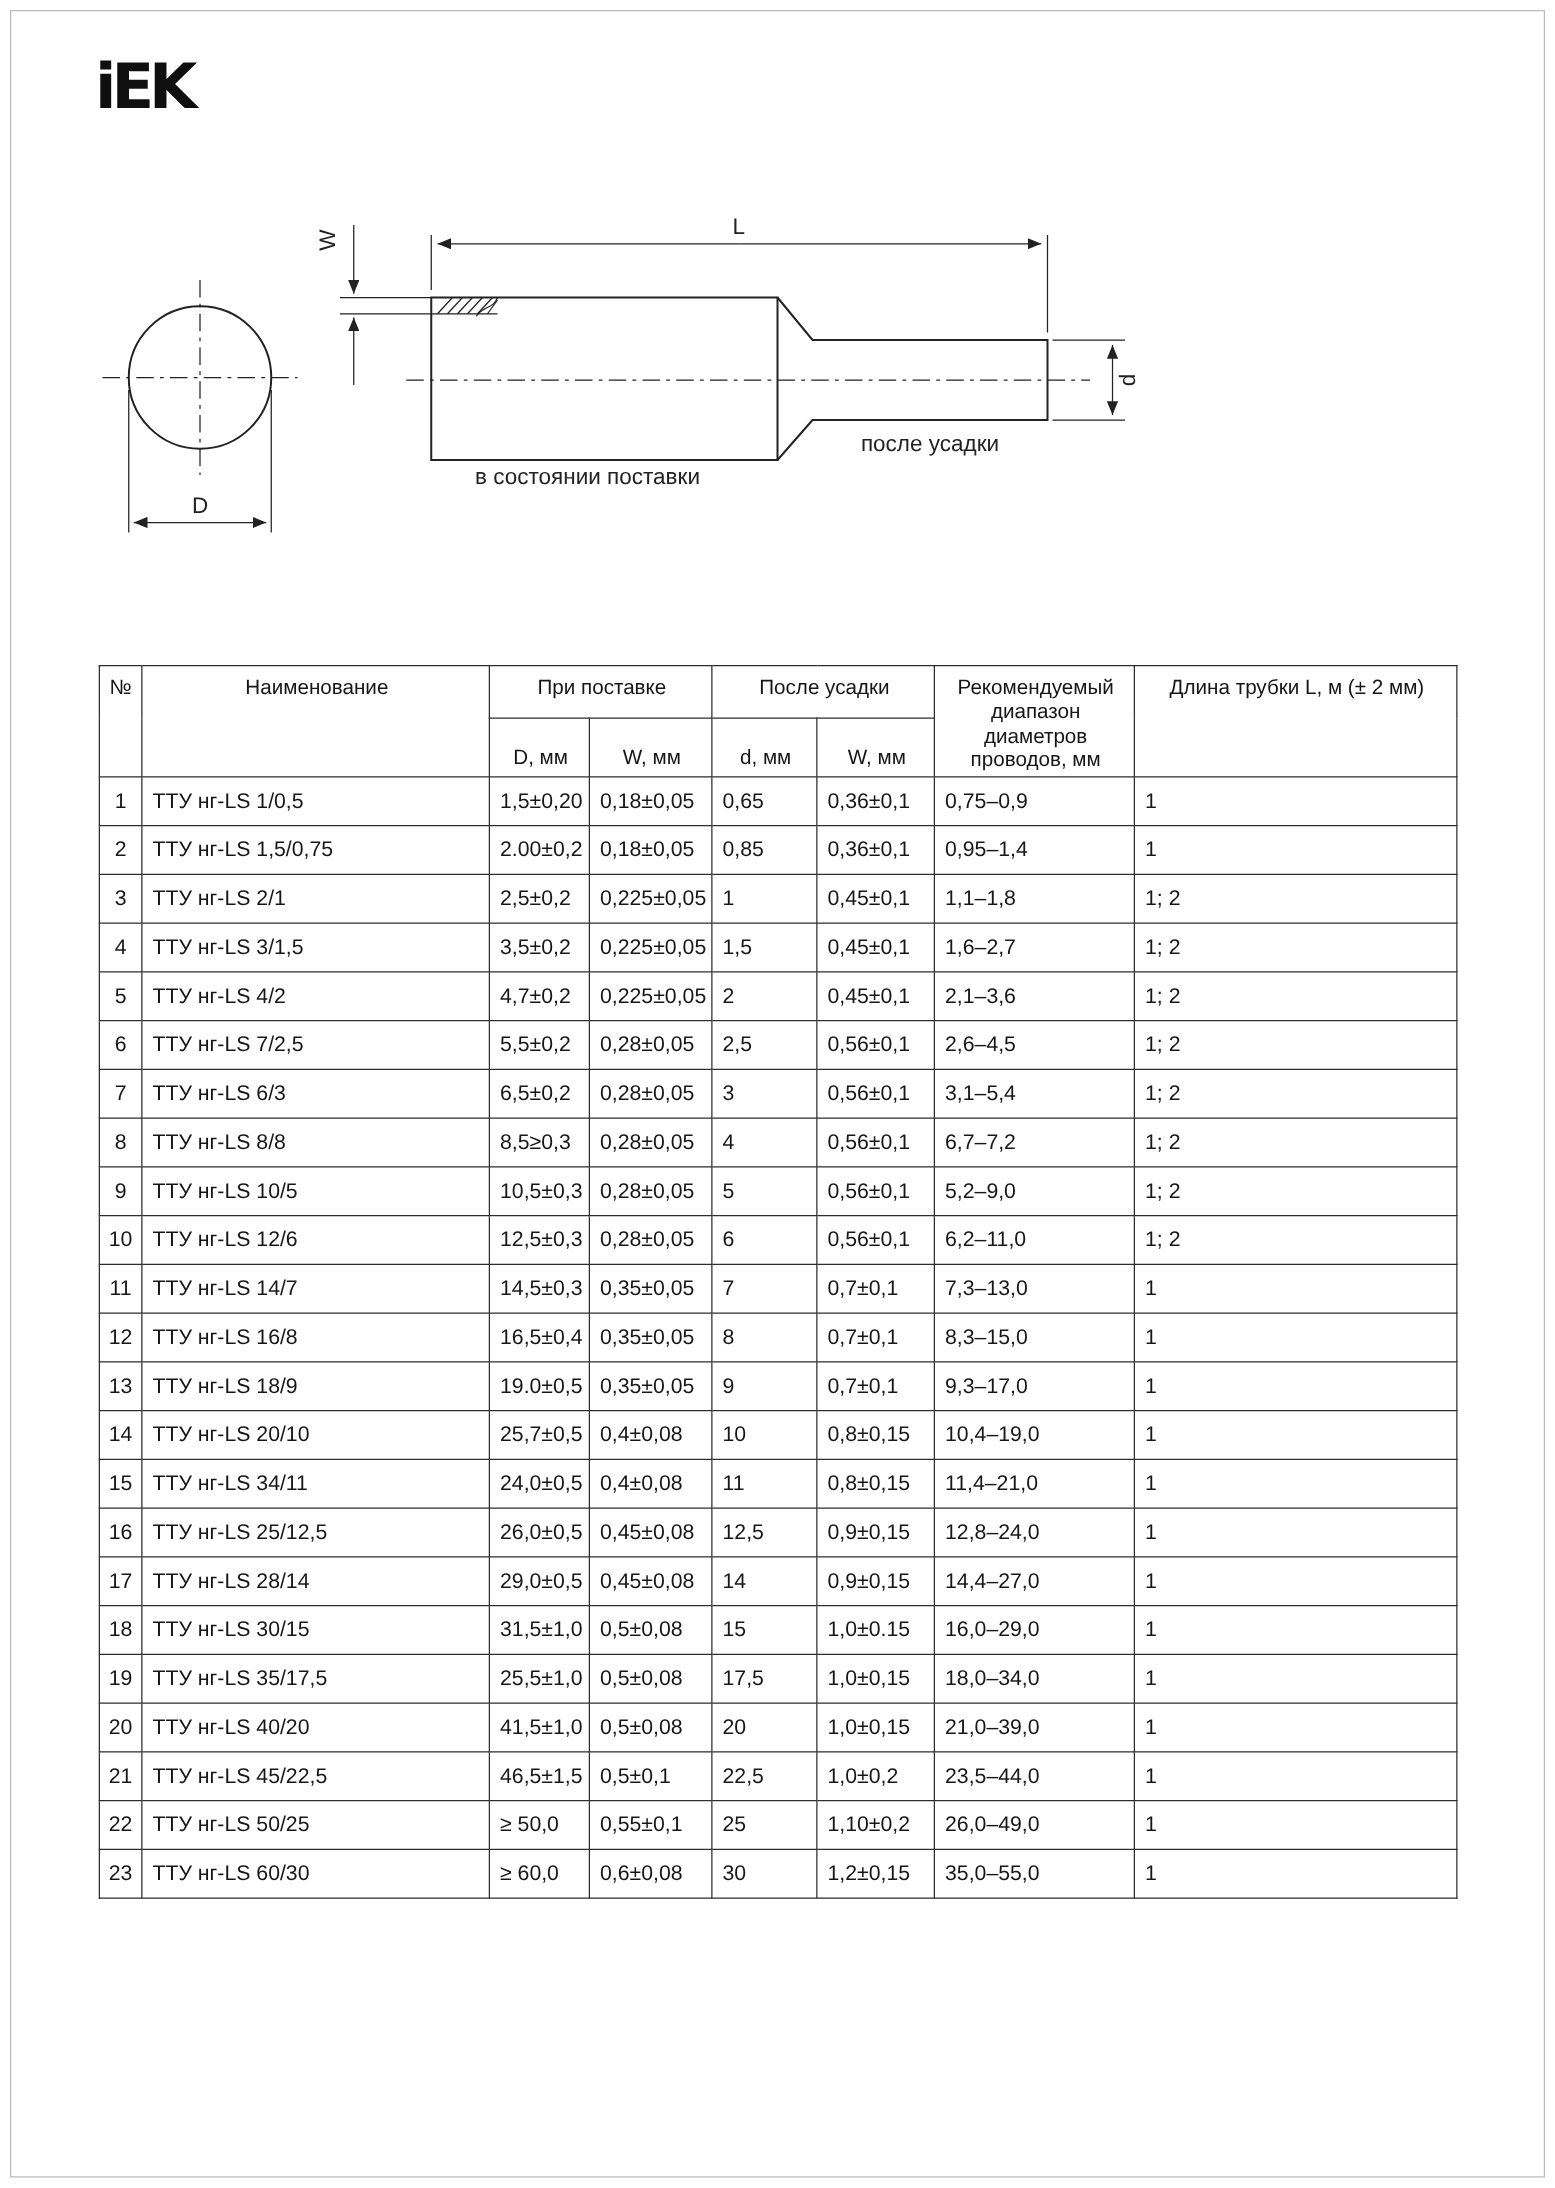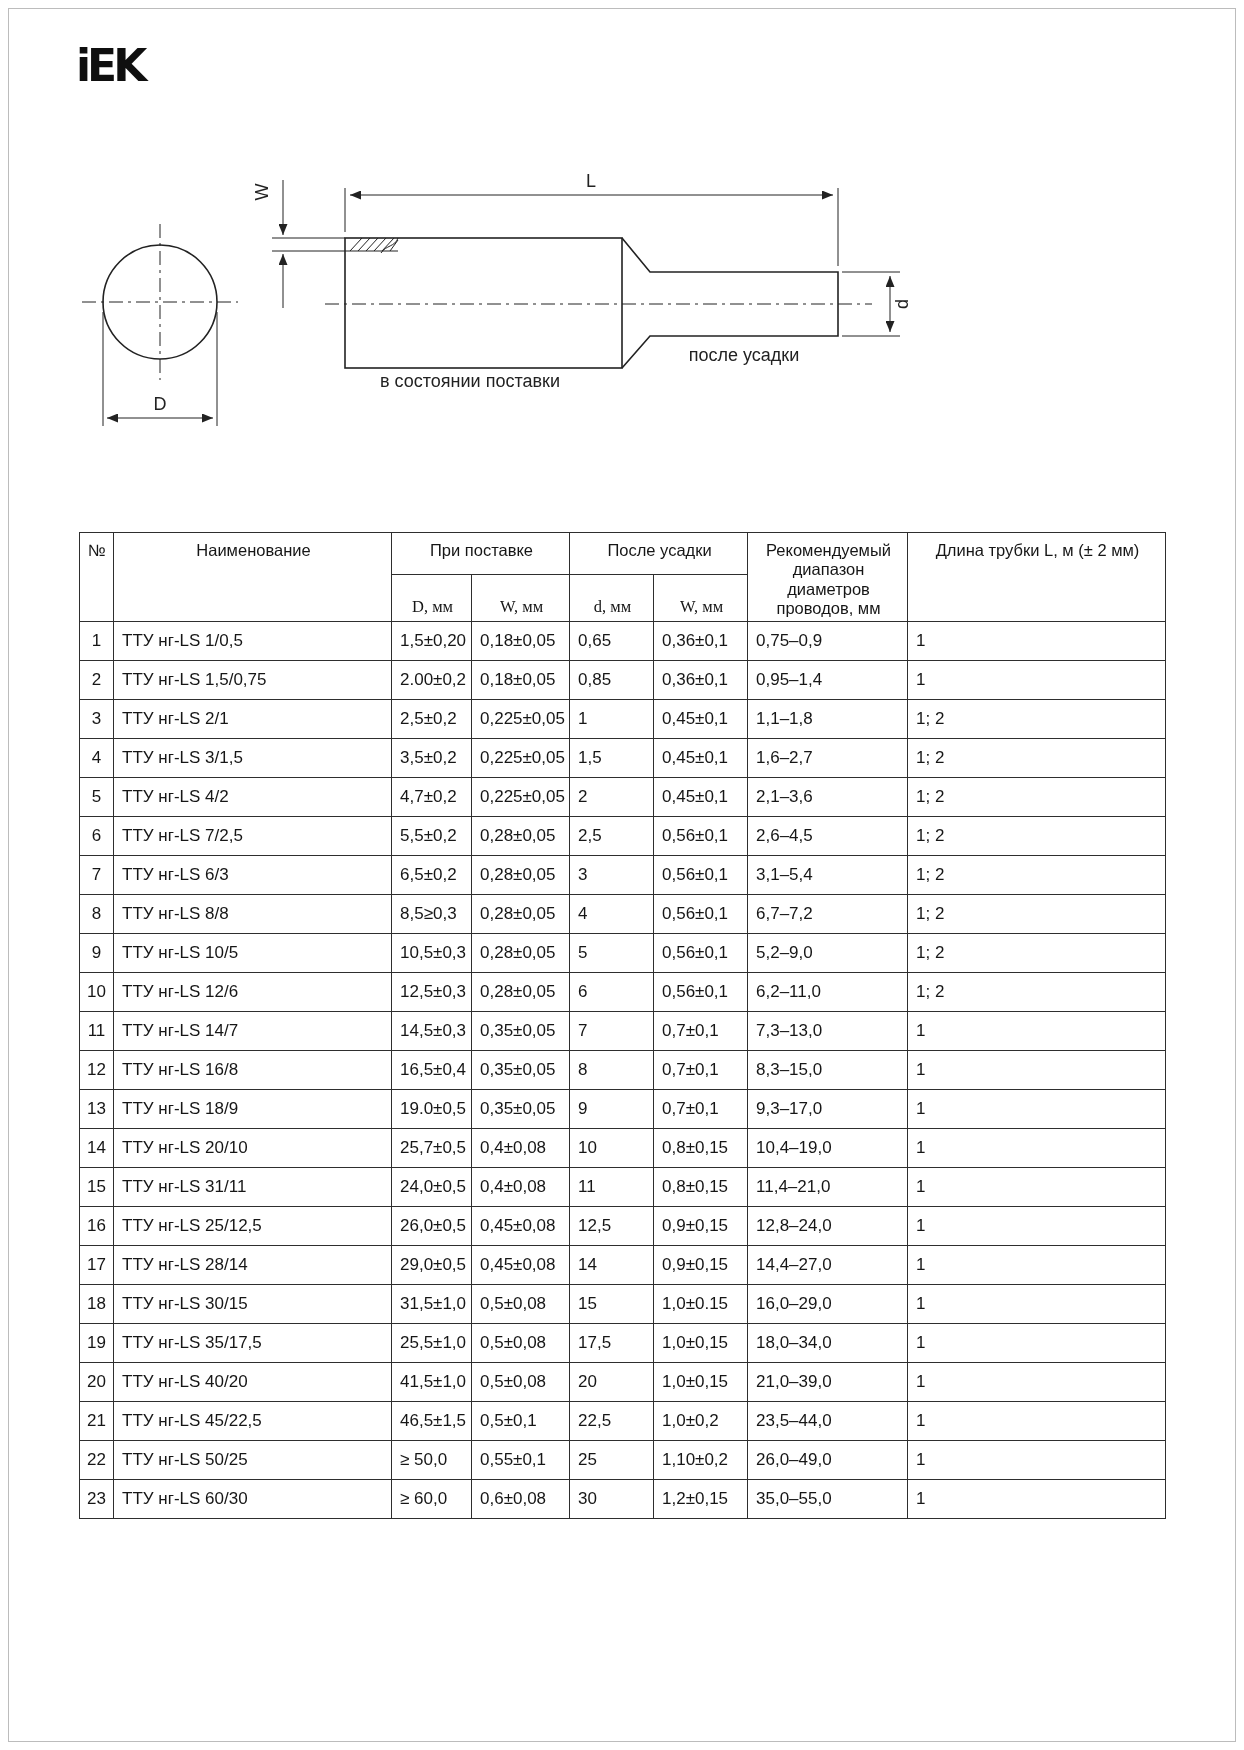--- a/index.html
+++ b/index.html
@@ -5,41 +5,41 @@
   html,body { margin:0; padding:0; background:#ffffff; }
   .page {
     position:relative; width:1244px; height:1750px; background:#fff;
     font-family:"Liberation Sans", sans-serif; color:#1a1a1a; overflow:hidden;
   }
   .frame { position:absolute; inset:8px; border:1px solid #bcbcbc; pointer-events:none; }
 
   .logo {
     position:absolute; left:76px; top:40px;
     font-family:"DejaVu Sans", sans-serif;
-    font-size:44px; font-weight:bold; letter-spacing:-4px; color:#0f0f0f;
+    font-size:50px; font-weight:bold; letter-spacing:-4px; color:#0f0f0f;
   }
 
   .drawing { position:absolute; left:0; top:140px; }
   .drawing .ol   { fill:none; stroke:#222; stroke-width:1.6; }
   .drawing .thin { fill:none; stroke:#222; stroke-width:1; }
   .drawing .cl   { fill:none; stroke:#222; stroke-width:1; stroke-dasharray:14 5 3 5; }
   .drawing text  { font-family:"Liberation Sans", sans-serif; font-size:18px; fill:#222; }
 
   table.spec {
     position:absolute; left:79px; top:532px; width:1087px;
     border-collapse:collapse; table-layout:fixed; font-size:17px; color:#161616;
   }
   .spec th, .spec td { border:1px solid #2e2e2e; overflow:hidden; }
   .spec th {
     font-weight:normal; text-align:center; vertical-align:top;
     padding:8px 5px 2px 7px; line-height:1.18; font-size:16.5px;
   }
   .spec thead tr.h1 { height:40px; }
   .spec thead tr.h2 { height:30px; }
-  .spec thead tr.h2 th { padding-top:22px;font-family:Liberation Serif, serif; }
+  .spec thead tr.h2 th { padding-top:22px; }
   .spec td { height:34px; padding:2px 5px 2px 8px; vertical-align:middle; white-space:nowrap; }
   .spec .c-num { text-align:center; padding-left:2px; padding-right:2px; }
 
   .figure-caption {
     position:absolute; left:80px; top:1418px;
     font-size:20px; letter-spacing:3px; color:#222;
   }
 </style>
 </head>
 <body>
@@ -264,21 +264,21 @@
           <td>ТТУ нг-LS 20/10</td>
           <td>25,7±0,5</td>
           <td>0,4±0,08</td>
           <td>10</td>
           <td>0,8±0,15</td>
           <td>10,4–19,0</td>
           <td>1</td>
         </tr>
         <tr>
           <td class="c-num">15</td>
-          <td>ТТУ нг-LS 31/11</td>
+          <td>ТТУ нг-LS 34/11</td>
           <td>24,0±0,5</td>
           <td>0,4±0,08</td>
           <td>11</td>
           <td>0,8±0,15</td>
           <td>11,4–21,0</td>
           <td>1</td>
         </tr>
         <tr>
           <td class="c-num">16</td>
           <td>ТТУ нг-LS 25/12,5</td>

